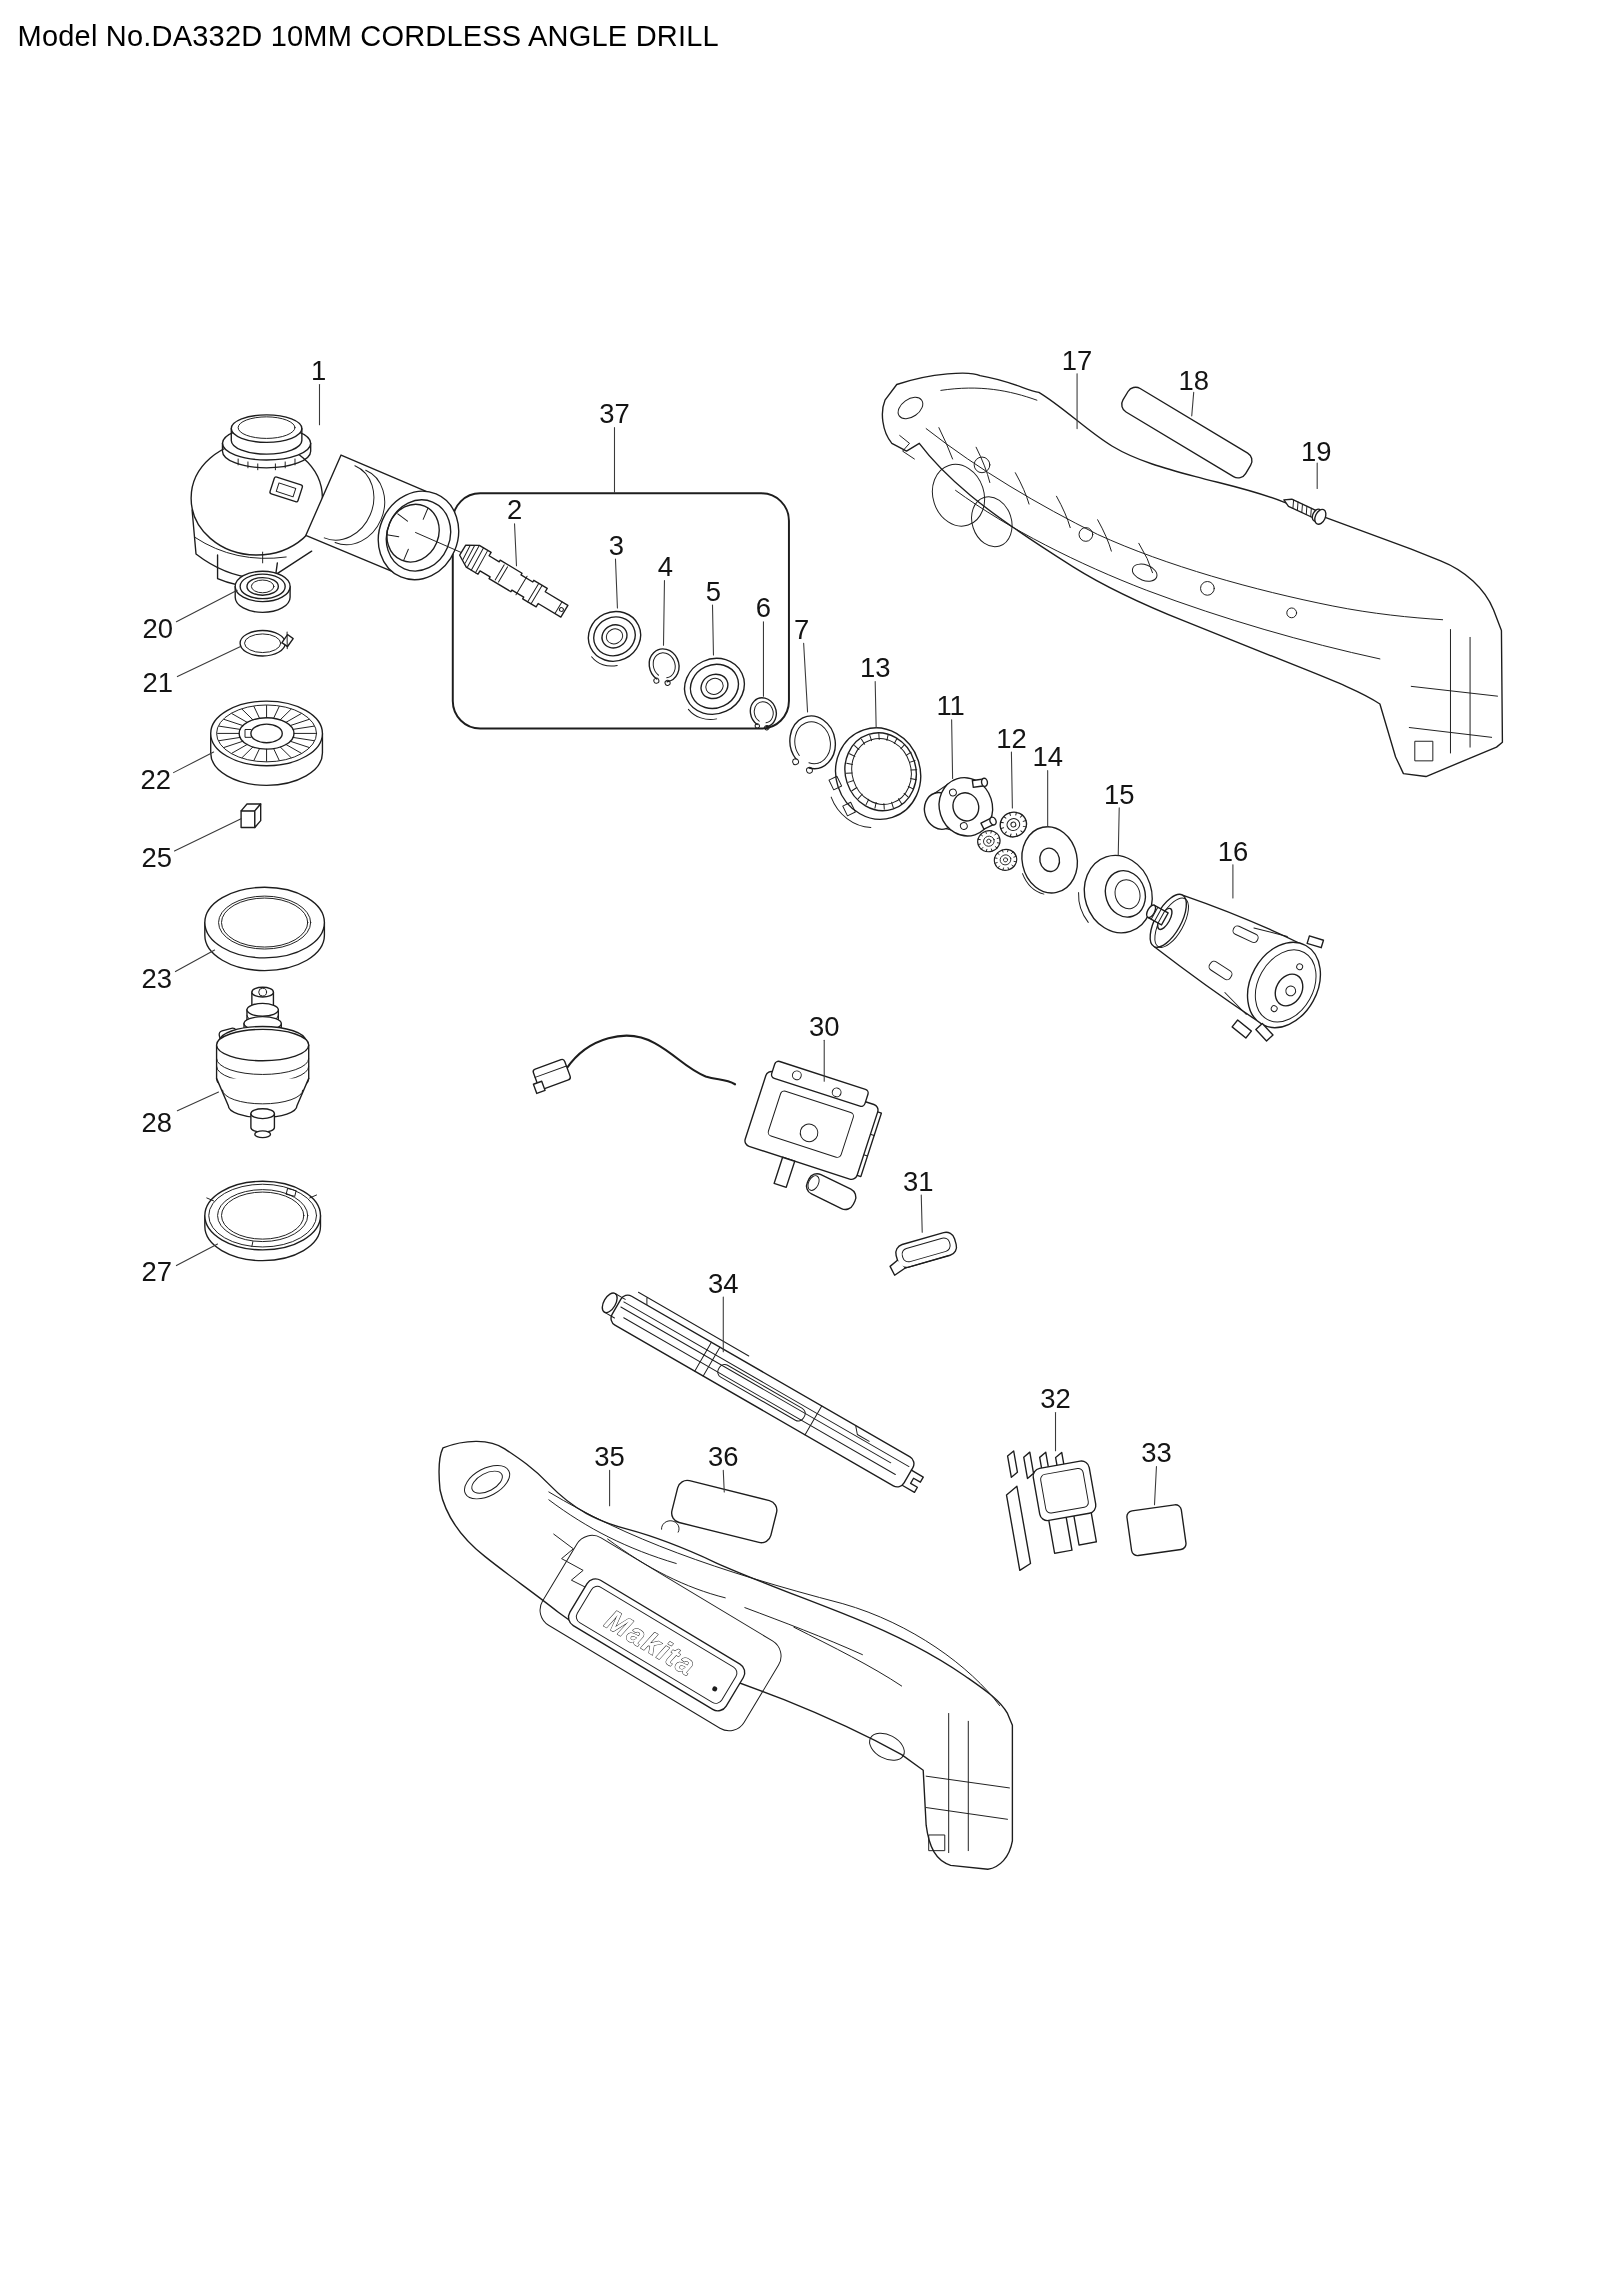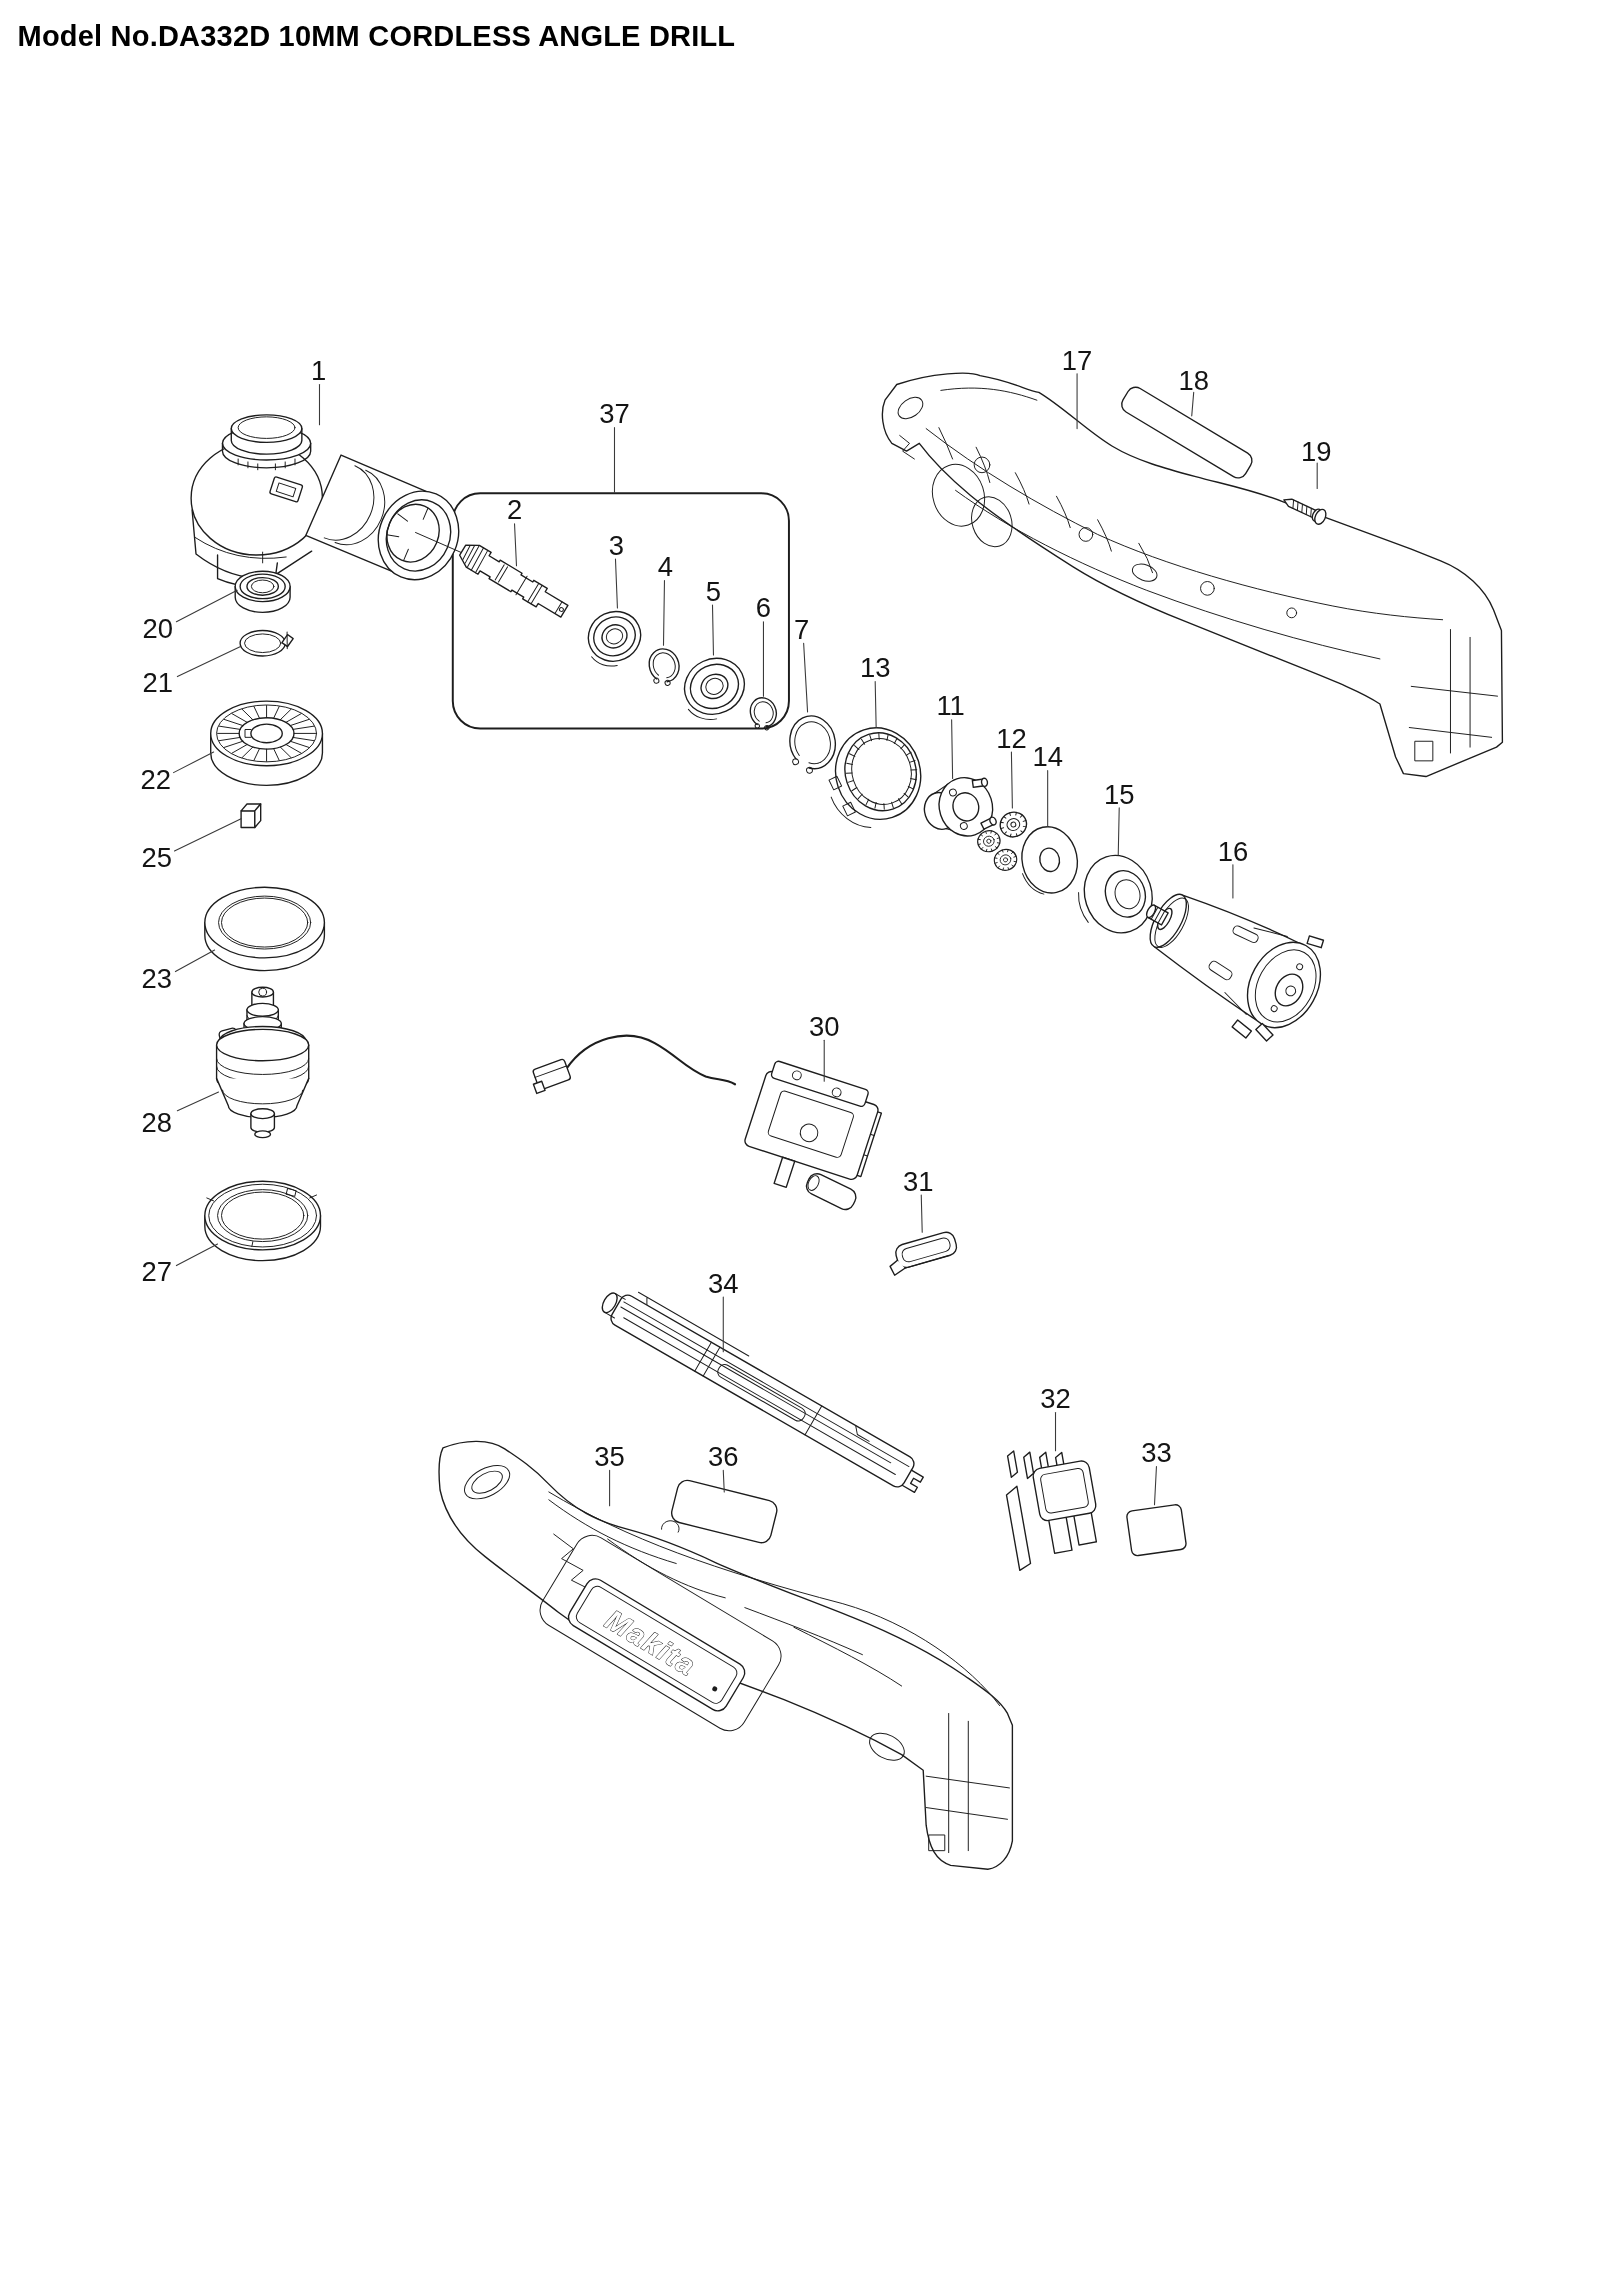--- a/index.html
+++ b/index.html
@@ -1,18 +1,18 @@
 <!DOCTYPE html>
 <html><head>
 <meta charset="utf-8">
 <style>
   html,body{margin:0;padding:0;background:#fff;}
   body{width:1621px;height:2293px;position:relative;font-family:"Liberation Sans",sans-serif;}
   .page-title{position:absolute;left:17.6px;top:19.6px;font-size:29px;line-height:33px;color:#000;
-    font-weight:700;letter-spacing:0.2px;white-space:nowrap;}
+    font-weight:400;letter-spacing:0.2px;white-space:nowrap;}
   #drawing{position:absolute;left:0;top:0;}
   #drawing *{fill:none;stroke:#1d1d1d;stroke-width:1.4;stroke-linejoin:round;stroke-linecap:round;}
   #drawing .f{fill:#ffffff;}
   #drawing .thin{stroke-width:1;}
   #drawing .box{stroke-width:2;}
   #drawing .wire{stroke-width:2.2;}
   #drawing .leader{stroke:#3a3a3a;stroke-width:1.1;}
   #drawing .part-num{fill:#141414;stroke:none;font-size:28px;font-family:"Liberation Sans",sans-serif;
     text-anchor:middle;dominant-baseline:central;}
   #drawing .logo-text{fill:#fff;stroke:#1d1d1d;stroke-width:1;paint-order:stroke;

